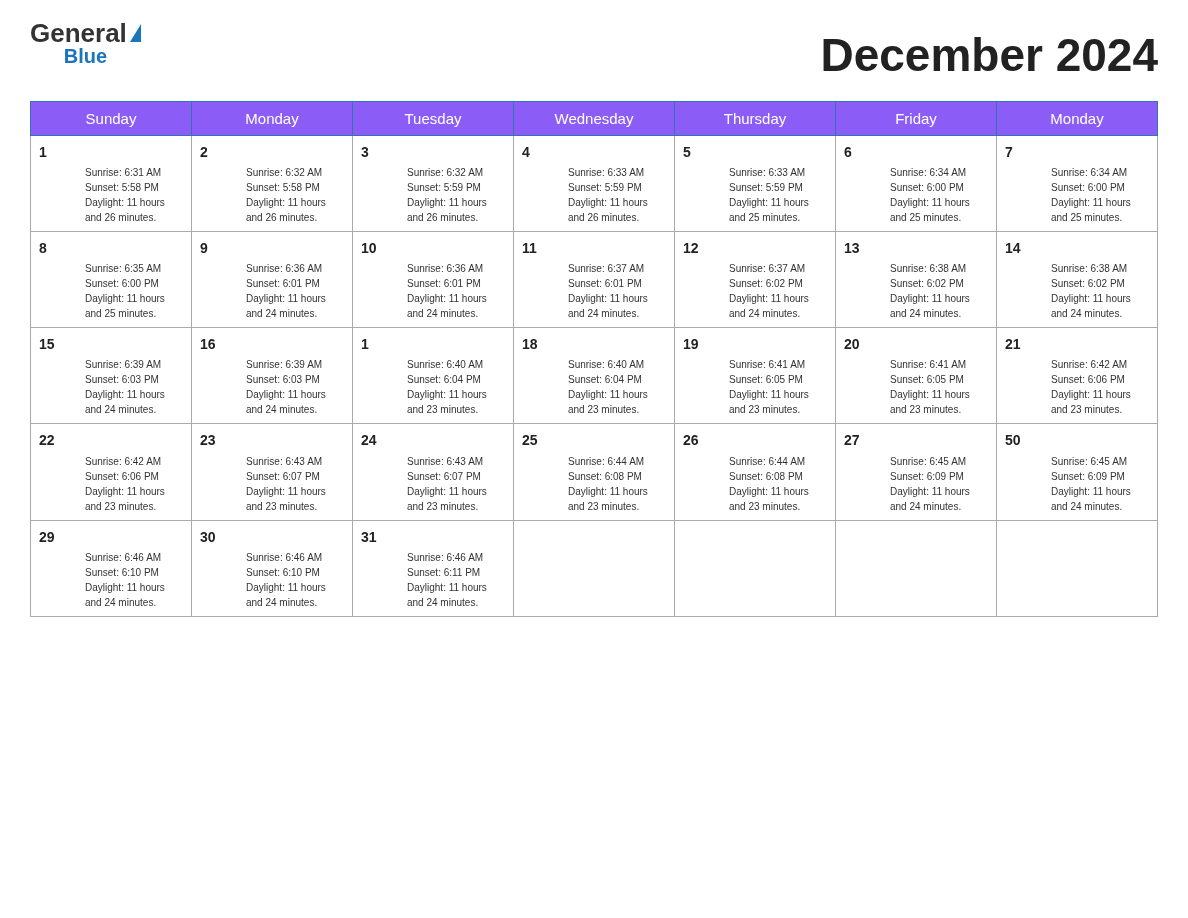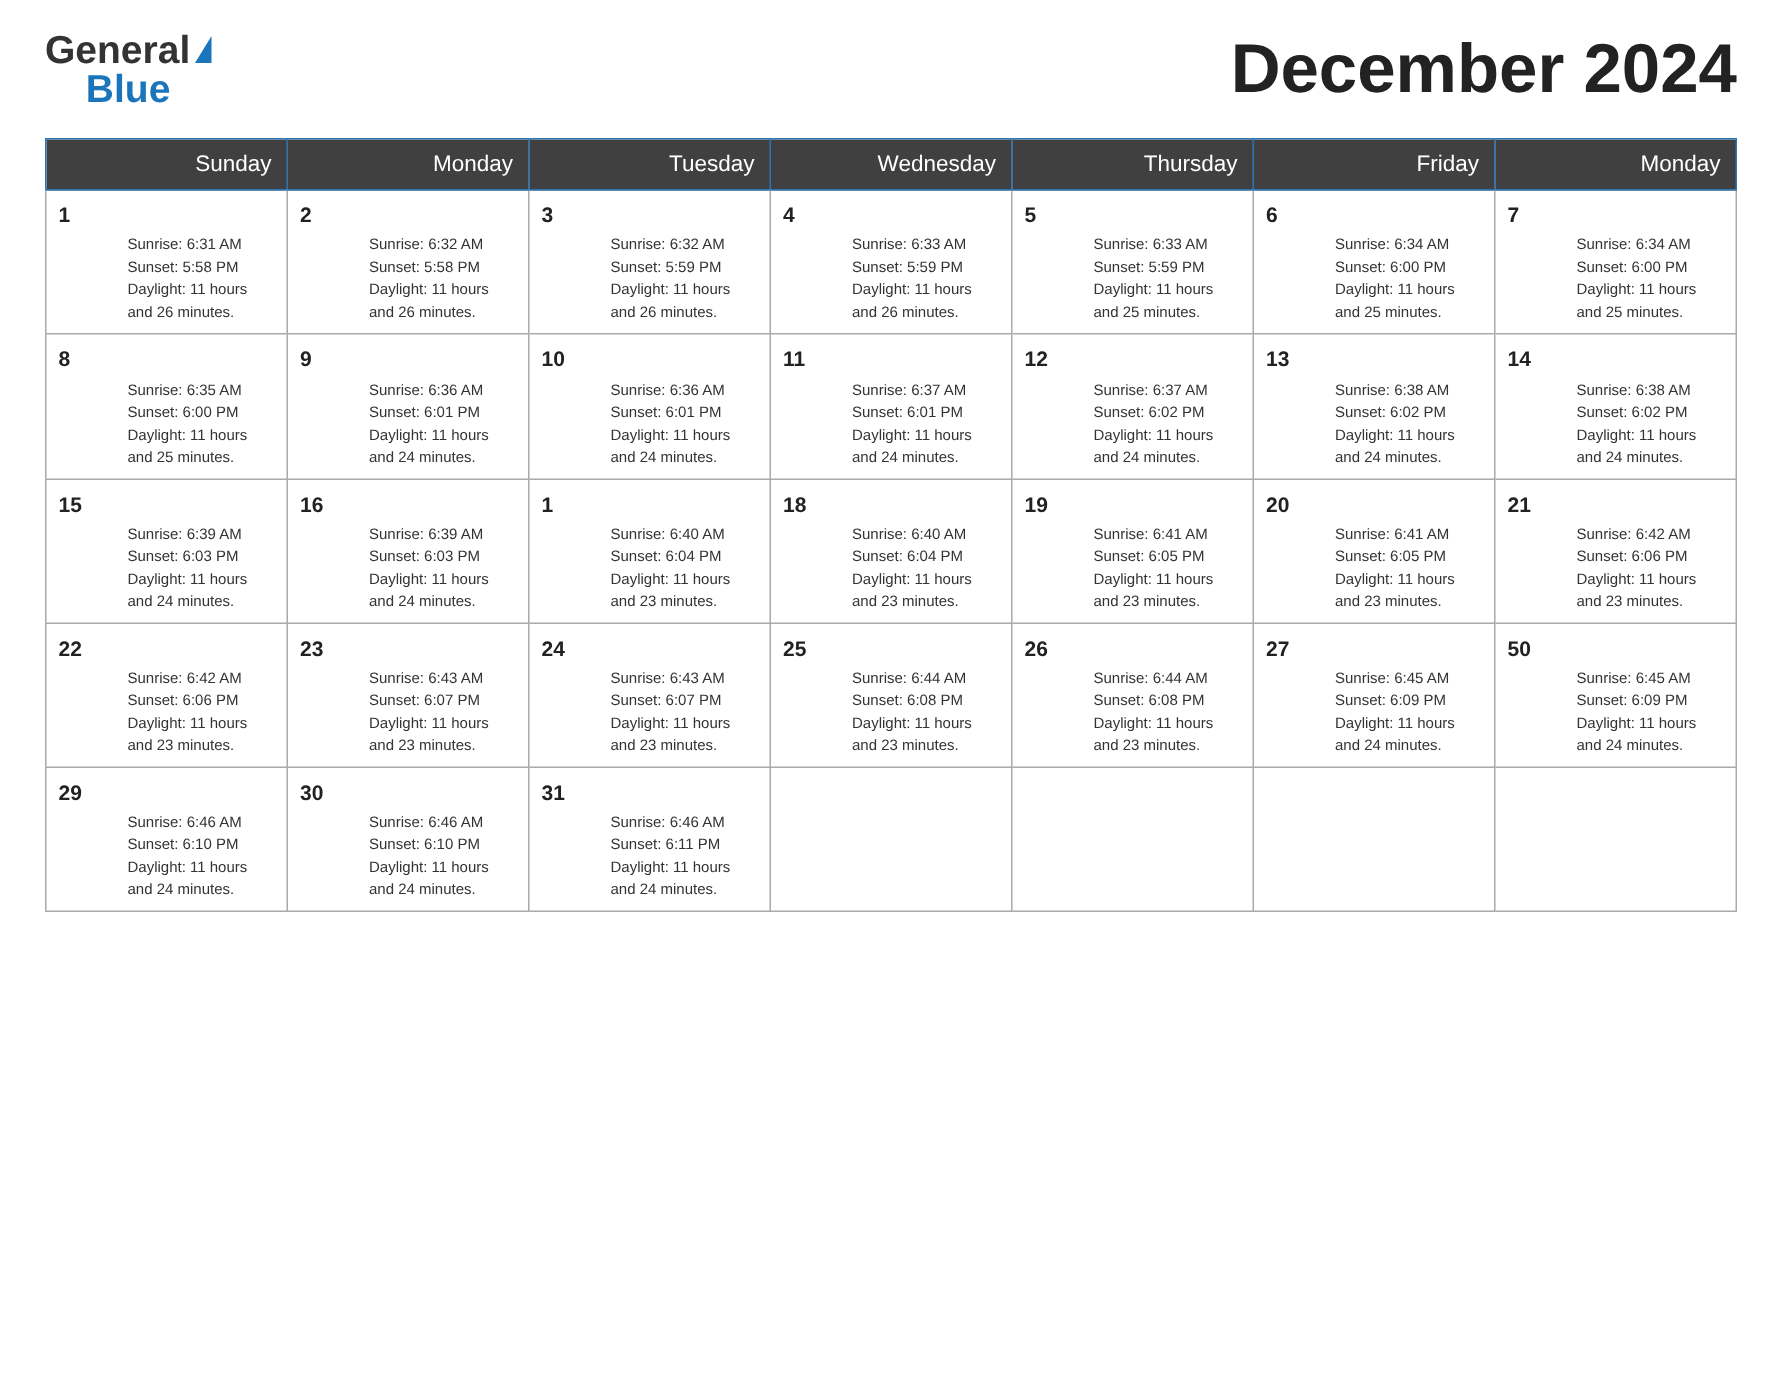--- a/index.html
+++ b/index.html
@@ -21,48 +21,49 @@
       flex-direction: column;
       align-items: center;
     }
     .logo-general {
       font-size: 26px;
       font-weight: bold;
       color: #333;
       line-height: 1;
     }
     .logo-blue {
-      font-size: 26px;
+      font-size: 20px;
       font-weight: bold;
       color: #1a75bb;
       line-height: 1;
     }
     .title-block {
       text-align: right;
+      margin-top: 10px;
     }
     .month-year {
       font-size: 46px;
       font-weight: bold;
       color: #222;
       line-height: 1.1;
     }
     .location {
       font-size: 20px;
       color: #444;
       margin-top: 4px;
     }
     table {
       width: 100%;
       border-collapse: collapse;
       table-layout: fixed;
     }
     thead th {
-      background-color: #404040;
+      background-color: #8b5cf6;
       color: #ffffff;
-      text-align: right;
+      text-align: center;
       padding: 8px 10px;
       font-size: 15px;
       font-weight: normal;
       border: 1px solid #2e75b6;
     }
     tbody td {
       border: 1px solid #aaaaaa;
       vertical-align: top;
       padding: 6px 8px;
       font-size: 12.5px;

